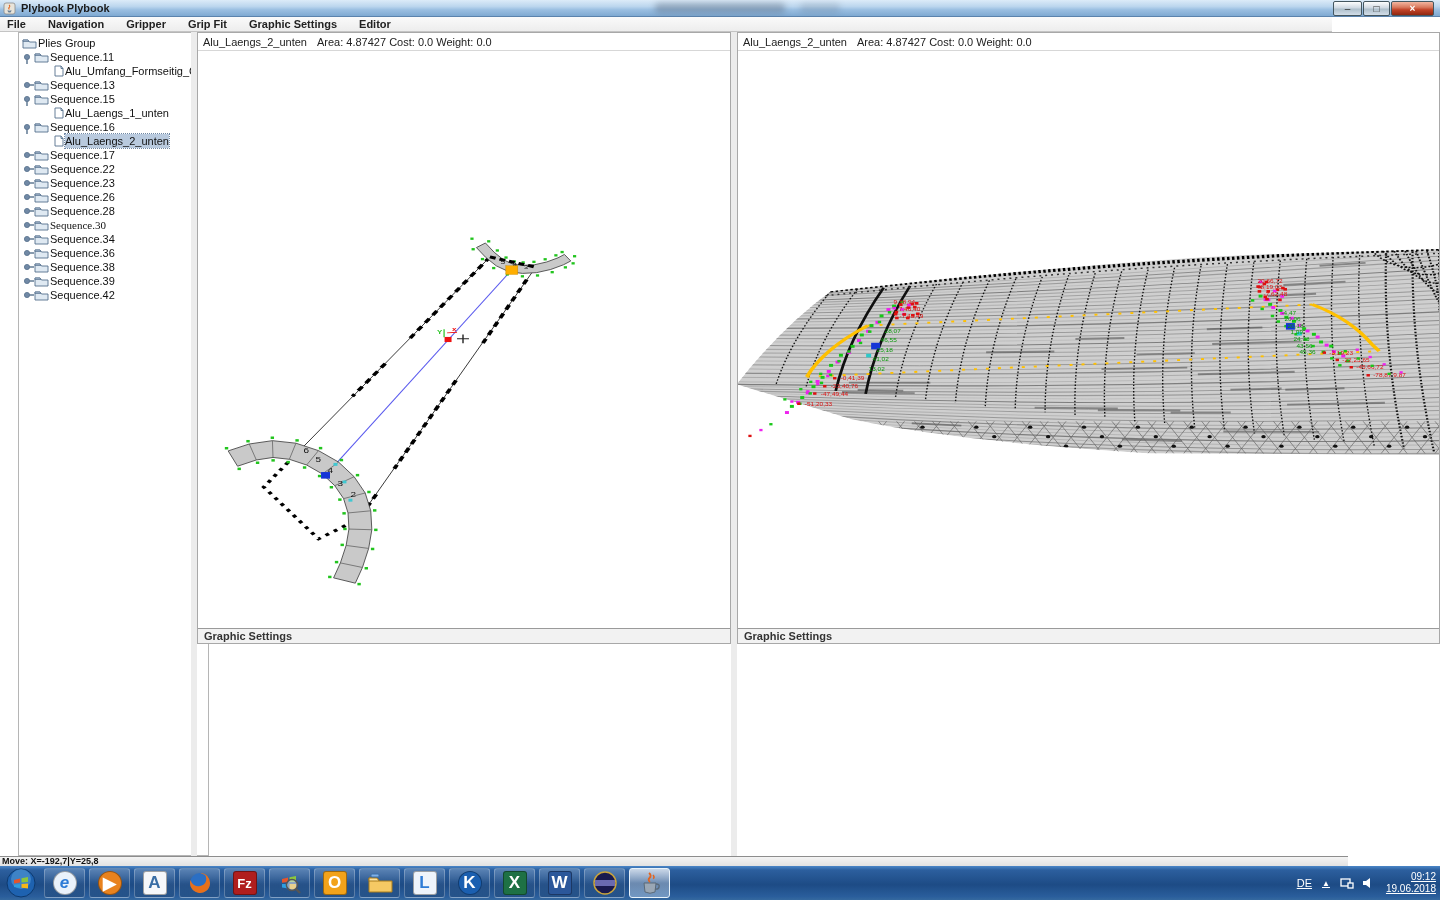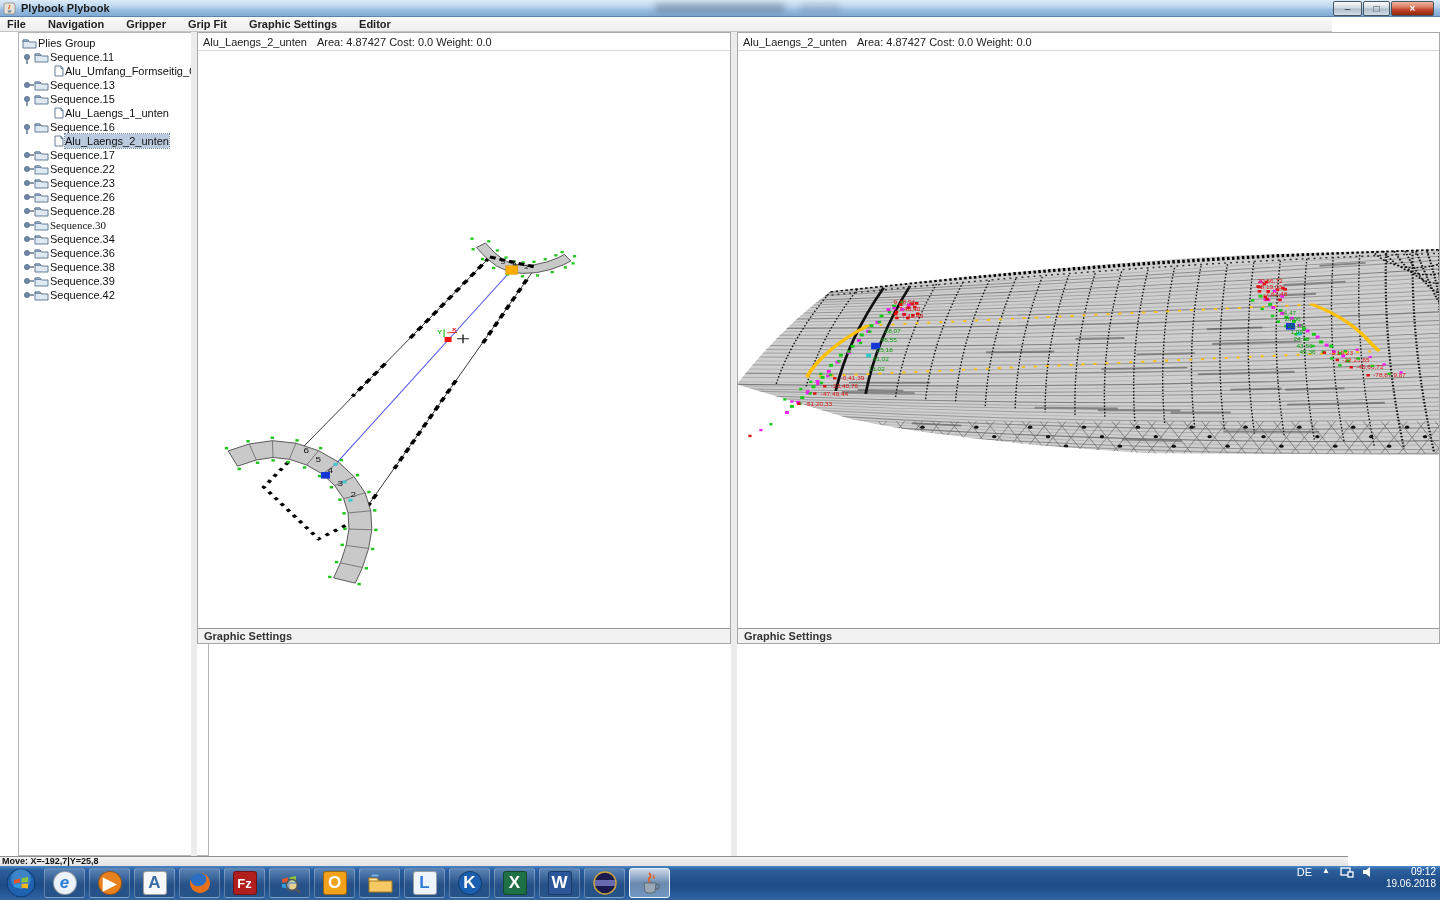--- a/index.html
+++ b/index.html
@@ -51,21 +51,21 @@
   
   #taskbar { left:0; top:866px; width:1440px; height:34px;
     background:linear-gradient(to bottom,#4a86c8 0%,#2c5f9e 12%,#1d4b85 55%,#2a5e9c 90%,#35699f 100%); }
   #taskbar .icons { position:absolute; left:2px; top:1px; display:flex; align-items:center; height:32px; }
   .tbtn { width:41px; height:30px; margin-right:4px; border:1px solid rgba(255,255,255,.25); border-radius:3px;
     background:linear-gradient(to bottom,rgba(255,255,255,.22),rgba(255,255,255,.05) 50%,rgba(0,0,0,.12));
     display:flex; align-items:center; justify-content:center; cursor:pointer; }
   .tbtn.active { background:linear-gradient(to bottom,rgba(255,255,255,.75),rgba(255,255,255,.35) 50%,rgba(200,220,240,.45));
     border-color:#e8f2fa; }
   .gl { display:flex; align-items:center; justify-content:center; font-weight:bold; border-radius:3px; }
-  #tray { position:absolute; right:4px; top:0; height:34px; display:flex; align-items:flex-start; color:#fff; }
+  #tray { position:absolute; right:4px; top:0; height:34px; display:flex; align-items:center; color:#fff;text-decoration:underline; }
   #tray .lang { font-size:11px; margin-right:10px; cursor:pointer; }
   #tray .caret { font-size:8px; margin-right:10px; cursor:pointer; }
   #tray .ticon { margin-right:8px; cursor:pointer; }
   #clock { text-align:right; font-size:10px; line-height:12px; margin-left:4px; cursor:pointer; }
 
   svg text { font-family:"Liberation Sans", sans-serif; }
 </style>
 </head>
 <body>
 

